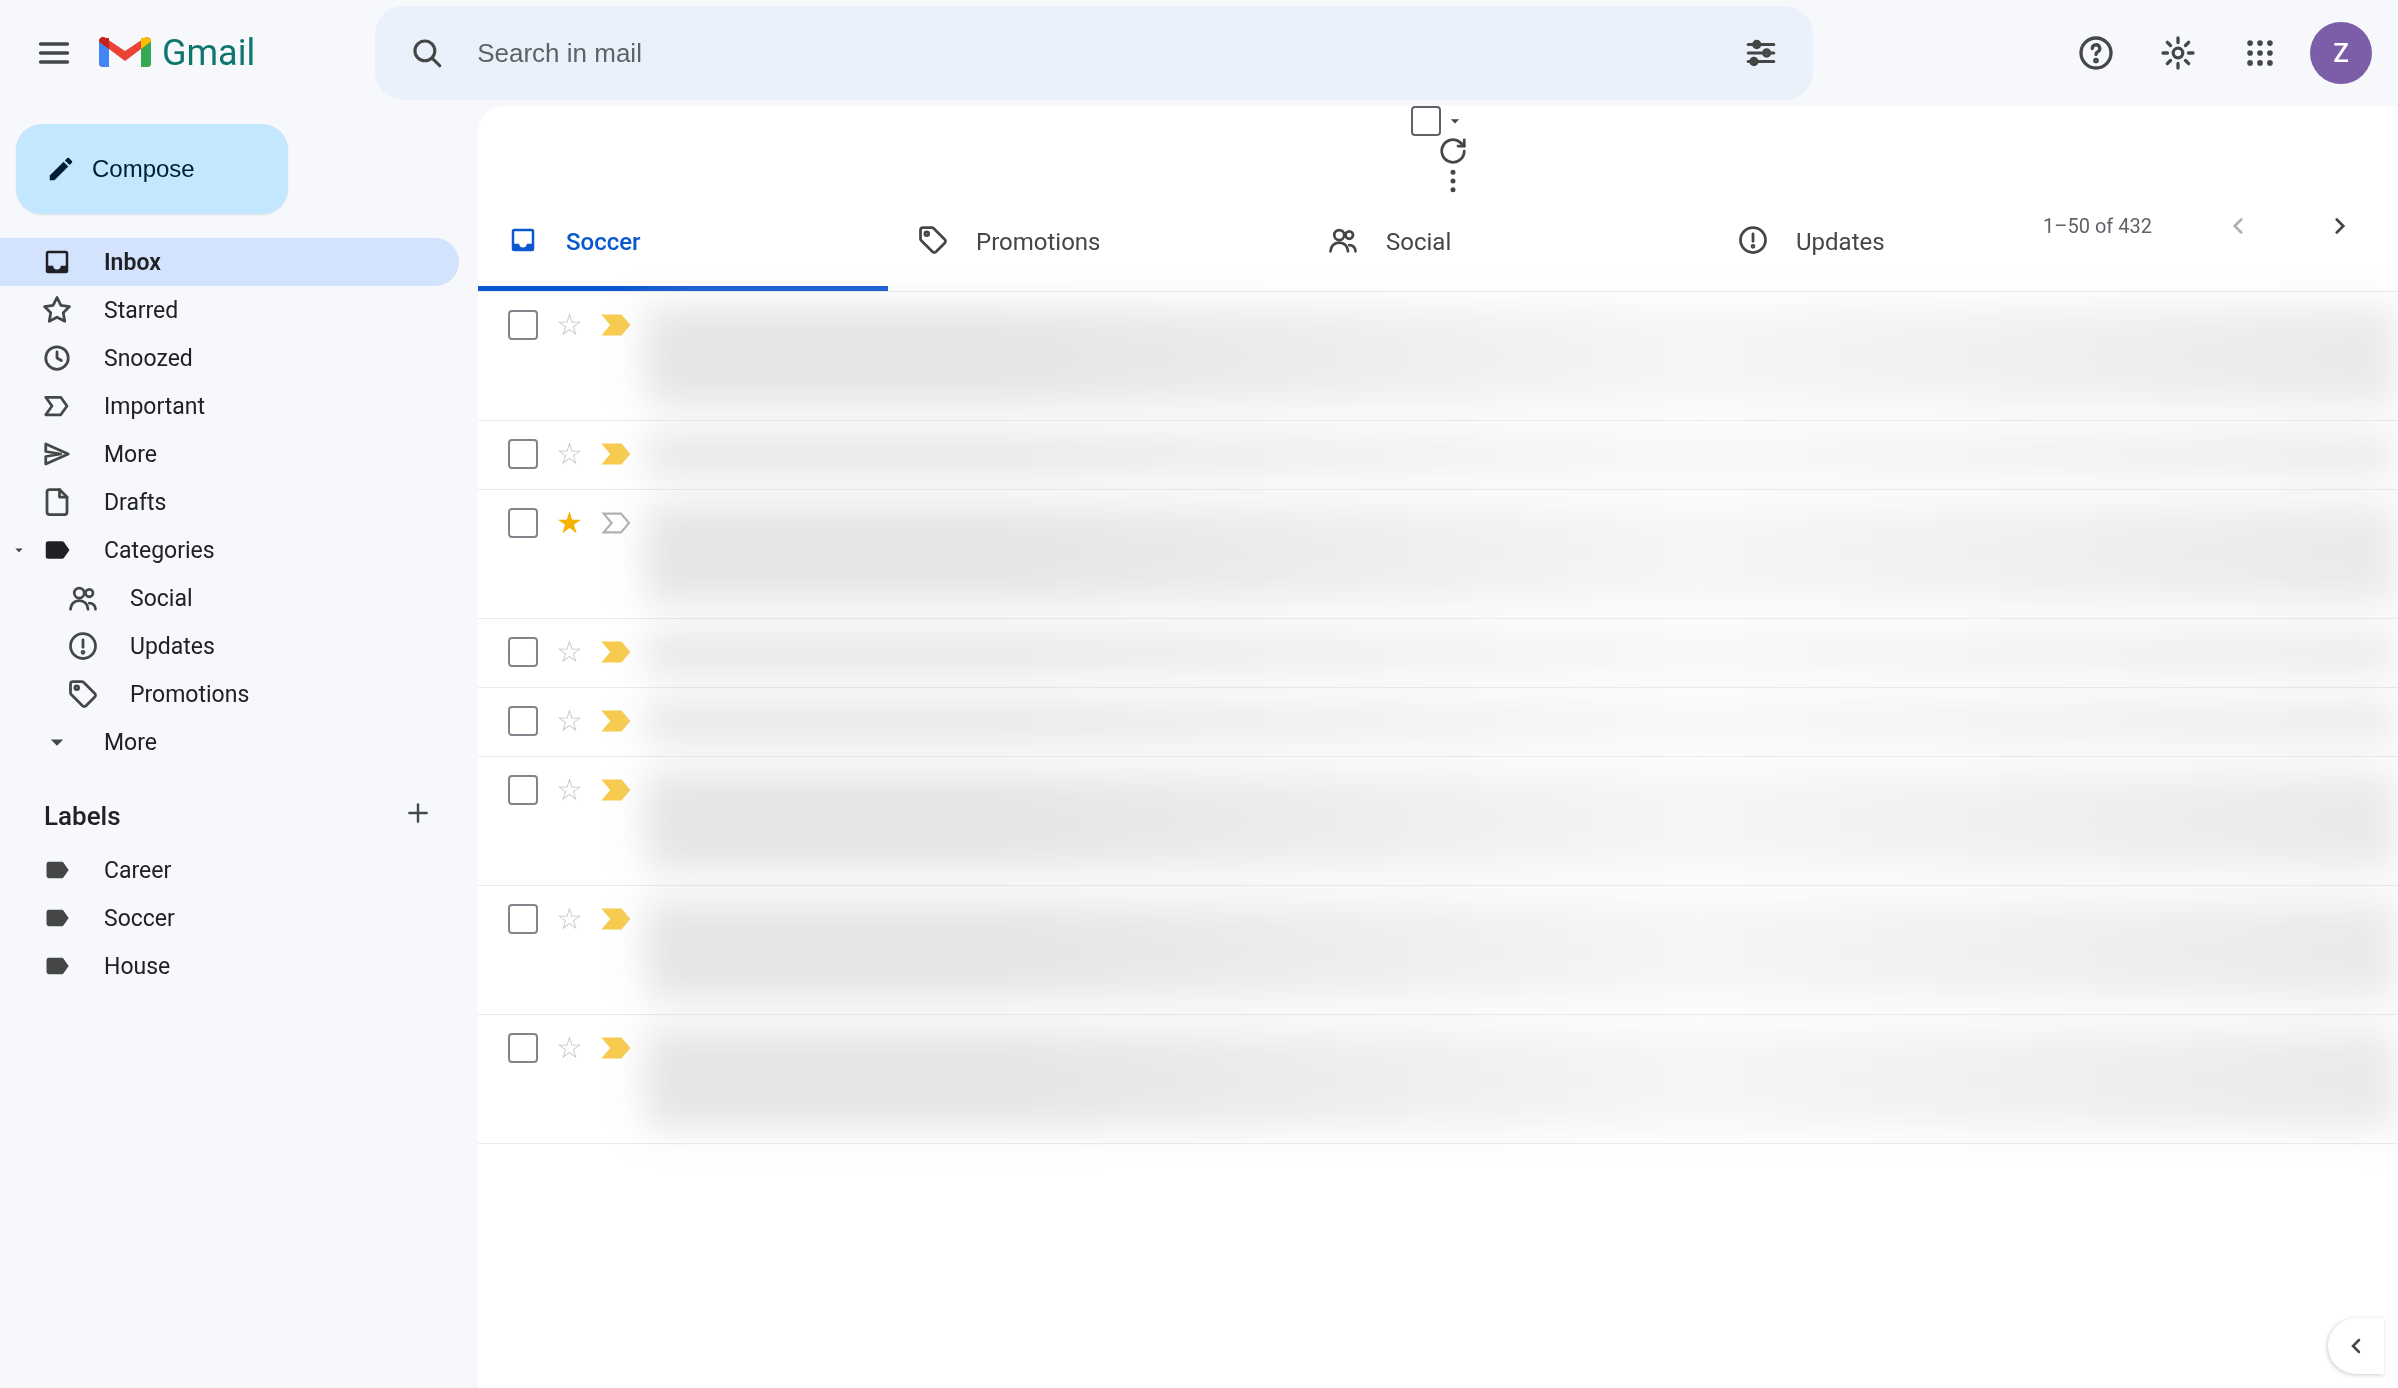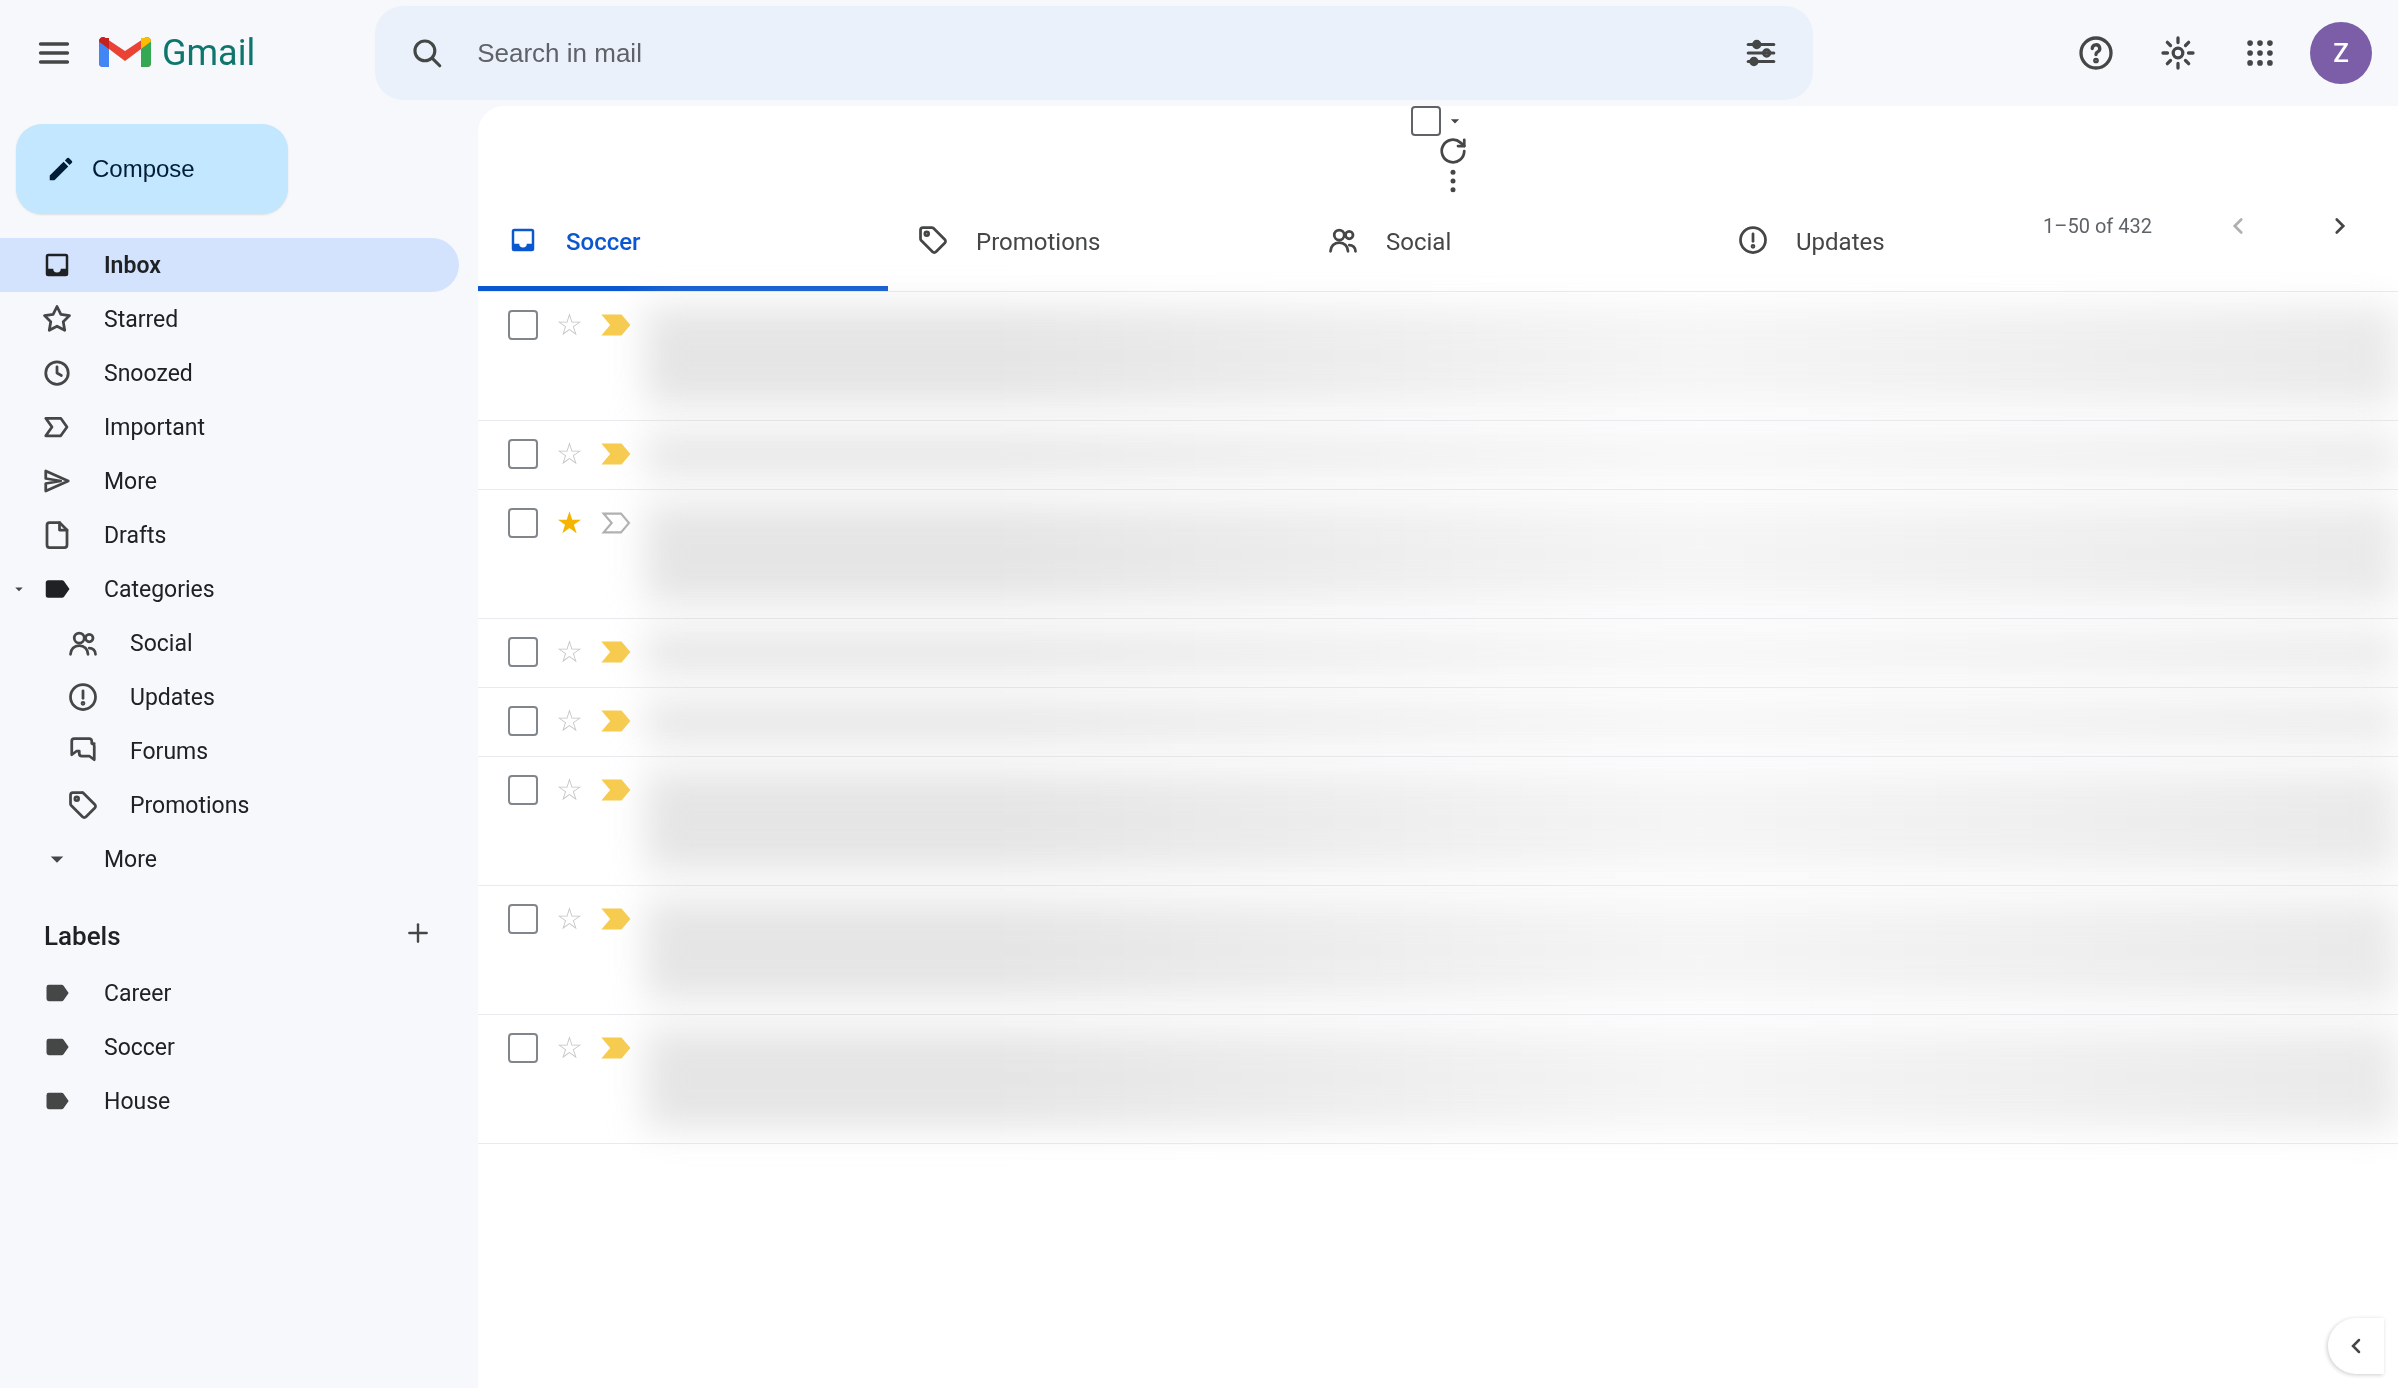--- a/index.html
+++ b/index.html
@@ -84,21 +84,21 @@
   padding: 0 30px; gap: 16px;
   font-size: 24px; font-weight: 500; color: #001d35;
   cursor: pointer;
   box-shadow: 0 1px 2px rgba(0,0,0,0.1);
 }
 .nav {
   margin-top: 24px;
   display: flex; flex-direction: column;
 }
 .nav-item, .sub-item, .label-item {
-  height: 54px;
+  height: 48px;
   display: flex; align-items: center;
   padding-left: 40px; gap: 30px;
   border-radius: 0 40px 40px 0;
   cursor: pointer;
   font-size: 23px; color: #202124;
   width: 96%;
   position: relative;
 }
 .nav-item.active { background: #d3e3fd; font-weight: 600; }
 .nav-item .nav-icon, .sub-item .nav-icon, .label-item .nav-icon {
@@ -379,28 +379,20 @@
               <circle cx="12" cy="12" r="10"></circle>
               <line x1="12" y1="7" x2="12" y2="13"></line>
               <circle cx="12" cy="17" r="0.8" fill="#444746"></circle>
             </svg>
           </span>
         <span>Updates</span>
       </div>
       <div class="sub-item">
         <span class="nav-icon">
             <svg class="stroke-icon" width="30" height="30" viewBox="0 0 24 24">
-              <path d="M21 6h-2V4a2 2 0 0 0-2-2H5a2 2 0 0 0-2 2v11l4-3h2v2a2 2 0 0 0 2 2h6l4 3V8a2 2 0 0 0-2-2z"></path>
-            </svg>
-          </span>
-        <span>Forums</span>
-      </div>
-      <div class="sub-item">
-        <span class="nav-icon">
-            <svg class="stroke-icon" width="30" height="30" viewBox="0 0 24 24">
               <path d="M21.41 11.58l-9-9A2 2 0 0 0 11 2H4a2 2 0 0 0-2 2v7a2 2 0 0 0 .59 1.42l9 9a2 2 0 0 0 2.83 0l7-7a2 2 0 0 0-.01-2.84z"></path>
               <circle cx="7" cy="7" r="1.5" fill="#444746"></circle>
             </svg>
           </span>
         <span>Promotions</span>
       </div>
       <div class="nav-item more-item">
         <span class="nav-icon">
             <svg width="30" height="30" viewBox="0 0 24 24">
               <path d="M7 10l5 5 5-5z" fill="#444746"></path>

